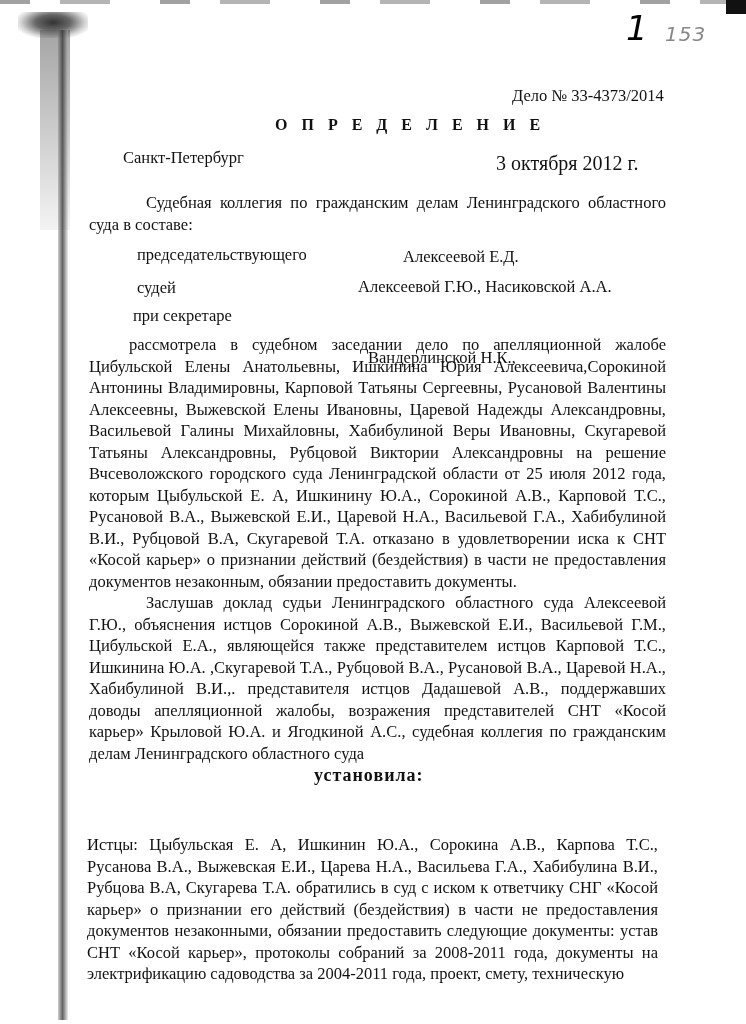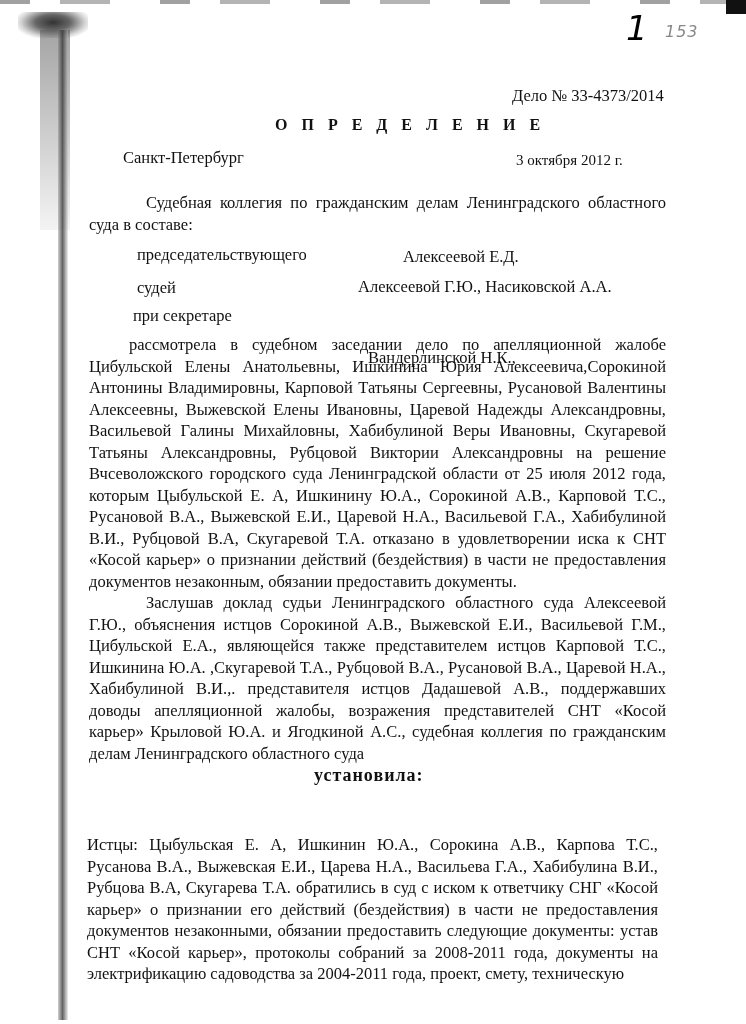--- a/index.html
+++ b/index.html
@@ -12,25 +12,25 @@
   .scan-corner { position: absolute; right: 0; top: 0; width: 20px; height: 14px; background: #111; }
   .scan-smudge { position: absolute; left: 18px; top: 12px; width: 70px; height: 26px;
     background: radial-gradient(ellipse at 50% 40%, #333 0%, #666 35%, rgba(150,150,150,.4) 65%, transparent 80%); }
   .scan-edge { position: absolute; left: 58px; top: 30px; width: 10px; height: 990px;
     background: linear-gradient(90deg, rgba(120,120,120,.35), rgba(60,60,60,.8) 45%, rgba(200,200,200,.3)); }
   .scan-edge-shade { position: absolute; left: 40px; top: 30px; width: 30px; height: 200px;
     background: linear-gradient(180deg, rgba(90,90,90,.55), rgba(180,180,180,.15)); }
   .handwritten-num { position: absolute; left: 626px; top: 8px; font-family: "DejaVu Sans", sans-serif;
     font-size: 34px; font-style: italic; color: #000; }
   .handwritten-small { position: absolute; left: 665px; top: 22px; font-family: "DejaVu Sans", sans-serif;
-    font-size: 16px; font-style: italic; color: #888; letter-spacing: 1px; }
+    font-size: 20px; font-style: italic; color: #888; letter-spacing: 1px; }
   .case-no { position: absolute; left: 512px; top: 86px; font-size: 16.5px; }
   .title { position: absolute; left: 275px; top: 116px; font-size: 16px; font-weight: bold; letter-spacing: 5px; text-align: center; }
   .city { position: absolute; left: 123px; top: 148px; font-size: 16.5px; }
-  .date { position: absolute; left: 516px; top: 152px; font-size: 15px; }
+  .date { position: absolute; left: 496px; top: 152px; font-size: 20px; }
   .text { position: absolute; left: 89px; width: 577px; font-size: 16.5px; line-height: 21.5px; text-align: justify; }
   .intro { top: 192px; text-indent: 57px; }
   .row { position: absolute; font-size: 16.5px; }
   .r-label1 { left: 137px; top: 245px; }
   .r-val1 { left: 403px; top: 247px; }
   .r-label2 { left: 137px; top: 278px; }
   .r-val2 { left: 358px; top: 277px; }
   .r-label3 { left: 133px; top: 306px; }
   .r-val3 { left: 368px; top: 308px; margin-top: 40px; }
   .p1 { top: 334px; text-indent: 40px; }

